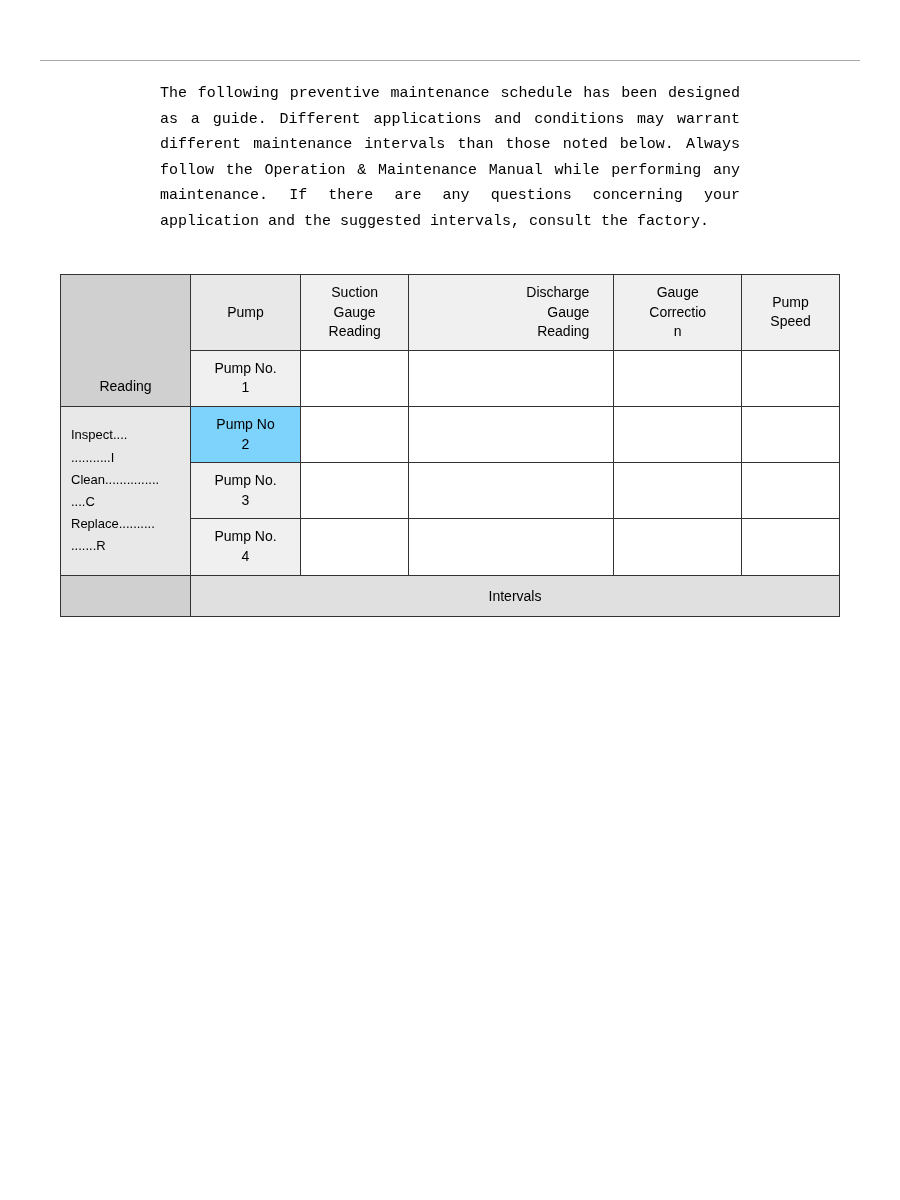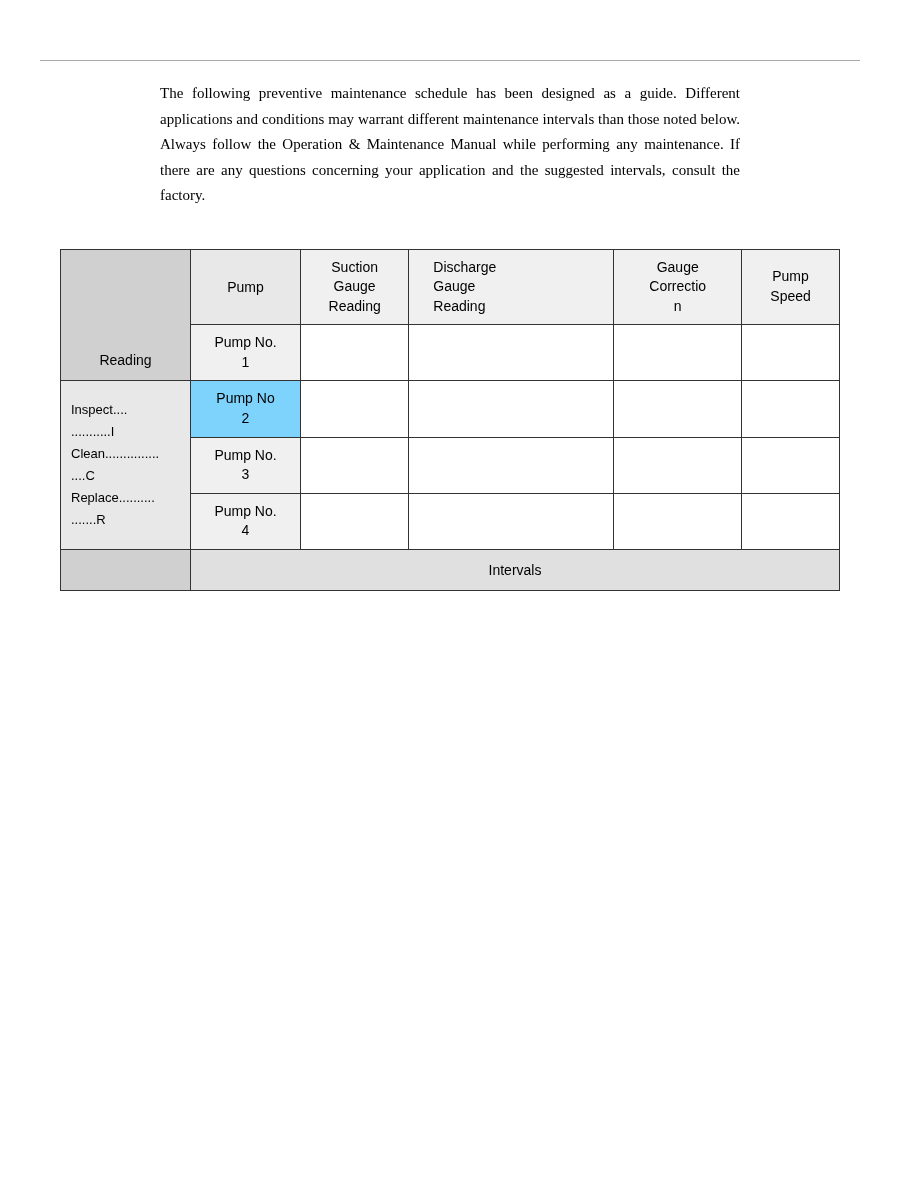--- a/index.html
+++ b/index.html
@@ -38,21 +38,21 @@
     .page-title {
       font-size: 20px;
       font-weight: bold;
       text-decoration: underline;
       font-family: Arial, sans-serif;
     }
 
     .intro-text {
       margin: 20px 160px 40px 160px;
       font-size: 15px;
-      font-family: Liberation Serif, serif;
+      font-family: Liberation Mono, monospace;
       text-align: justify;
       line-height: 1.7;
     }
 
     .table-container {
       margin: 30px 60px 40px 60px;
     }
 
     table {
       border-collapse: collapse;
@@ -85,21 +85,21 @@
 
   <div class="intro-text">The following preventive maintenance schedule has been designed as a guide. Different applications and conditions may warrant different maintenance intervals than those noted below. Always follow the Operation &amp; Maintenance Manual while performing any maintenance. If there are any questions concerning your application and the suggested intervals, consult the factory.</div>
 
   <div class="table-container">
       <table>
         <tbody>
           <tr>
             <td rowspan="2" style="background: rgb(208, 208, 208); text-align: center; vertical-align: bottom; padding: 12px 10px; font-size: 14px; width: 130px;">Reading</td>
             <td style="background: rgb(232, 232, 232); text-align: center; vertical-align: middle; padding: 8px; font-size: 14px; width: 110px;">Pump</td>
             <td style="background: rgb(240, 240, 240); text-align: center; vertical-align: middle; padding: 8px 3px; font-size: 14px; line-height: 1.4;">Suction<br>Gauge<br>Reading</td>
-            <td style="background: rgb(240, 240, 240); text-align: left; vertical-align: middle; padding: 8px 24px; font-size: 14px; line-height: 1.4;">Discharge<br>Gauge<br>Reading</td>
+            <td style="background: rgb(240, 240, 240); text-align: right; vertical-align: middle; padding: 8px 24px; font-size: 14px; line-height: 1.4;">Discharge<br>Gauge<br>Reading</td>
             <td style="background: rgb(240, 240, 240); text-align: center; vertical-align: middle; padding: 8px 6px; font-size: 14px; line-height: 1.4;">Gauge<br>Correctio<br>n</td>
             <td style="background: rgb(240, 240, 240); text-align: center; vertical-align: middle; padding: 8px 6px; font-size: 14px; line-height: 1.4;">Pump<br>Speed</td>
           </tr>
           <tr>
             <td style="background: rgb(240, 240, 240); text-align: center; vertical-align: middle; padding: 8px; font-size: 14px; line-height: 1.4;">Pump No.<br>1</td>
             <td style="background: rgb(255, 255, 255); height: 55px;"></td>
             <td style="background: rgb(255, 255, 255); height: 55px;"></td>
             <td style="background: rgb(255, 255, 255); height: 55px;"></td>
             <td style="background: rgb(255, 255, 255); height: 55px;"></td>
           </tr>

